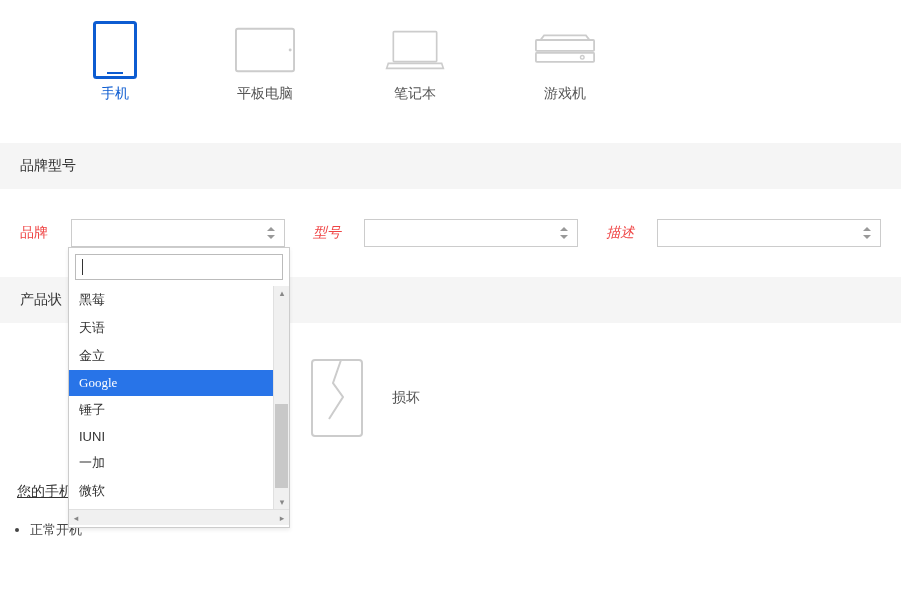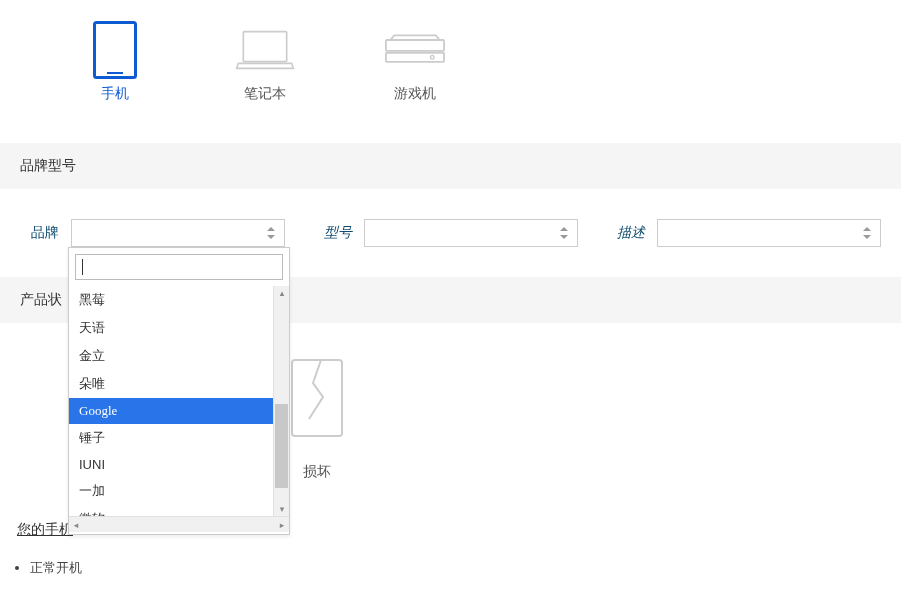--- a/index.html
+++ b/index.html
@@ -46,23 +46,23 @@
     }
     .filter-row {
       display: flex;
       align-items: center;
       padding: 30px 20px 18px 20px;
       gap: 8px;
       position: relative;
     }
     .filter-label {
       font-size: 14px;
-      color: #0c4a6e;
+      color: #ef4444;
       width: 40px;
-      text-align: right;
+      text-align: left;
       margin-right: 4px;
     }
     .select-box {
       position: relative;
       border: 1px solid #ccc;
       background: #fff;
       height: 28px;
       width: 220px;
       display: flex;
       align-items: center;
@@ -86,21 +86,21 @@
     .section-header.narrow {
       margin-top: 12px;
     }
     .condition-row {
       display: flex;
       padding: 30px 20px 10px 60px;
       gap: 90px;
     }
     .condition-item {
       display: flex;
-      flex-direction: column;
+      flex-direction: row;
       align-items: center;
       gap: 20px;
       cursor: pointer;
       text-align: center;
     }
     .condition-icon {
       width: 70px;
       height: 90px;
       display: flex;
       align-items: center;
@@ -222,20 +222,29 @@
   <div class="category-item active">
     <div class="category-icon">
       <svg width="44" height="58" viewBox="0 0 44 58">
         <rect x="1.5" y="1.5" width="41" height="55" rx="2" fill="none" stroke="#0d5cd1" stroke-width="3"></rect>
         <line x1="14" y1="52" x2="30" y2="52" stroke="#0d5cd1" stroke-width="2"></line>
       </svg>
     </div>
     <span class="category-label">手机</span>
   </div>
 
+  <div class="category-item">
+    <div class="category-icon">
+      <svg width="62" height="46" viewBox="0 0 62 46">
+        <rect x="1" y="1" width="60" height="44" rx="2" fill="none" stroke="#ccc" stroke-width="2"></rect>
+        <circle cx="57" cy="23" r="1.5" fill="#ccc"></circle>
+      </svg>
+    </div>
+    <span class="category-label">平板电脑</span>
+  </div>
 
   <div class="category-item">
     <div class="category-icon">
       <svg width="72" height="48" viewBox="0 0 72 48">
         <rect x="10" y="2" width="52" height="36" rx="1" fill="none" stroke="#ccc" stroke-width="2"></rect>
         <path d="M 4 40 L 68 40 L 70 46 L 2 46 Z" fill="none" stroke="#ccc" stroke-width="2"></path>
       </svg>
     </div>
     <span class="category-label">笔记本</span>
   </div>
@@ -290,21 +299,20 @@
   <div class="dropdown-panel">
     <div class="dropdown-search">
       <span class="cursor-bar"></span>
       <input type="text" value="" style="">
     </div>
     <div class="dropdown-scroll-wrap">
       <div class="dropdown-list">
         <div class="dropdown-item">黑莓</div>
         <div class="dropdown-item">天语</div>
         <div class="dropdown-item">金立</div>
-        <div class="dropdown-item">朵唯</div>
         <div class="dropdown-item selected">Google</div>
         <div class="dropdown-item">锤子</div>
         <div class="dropdown-item">IUNI</div>
         <div class="dropdown-item">一加</div>
         <div class="dropdown-item">微软</div>
       </div>
       <div class="fake-scrollbar">
         <div class="fake-scrollbar-arrow">▴</div>
         <div class="fake-scrollbar-thumb" style="top:118px; height:84px;"></div>
         <div class="fake-scrollbar-arrow" style="position:absolute;bottom:0;">▾</div>

